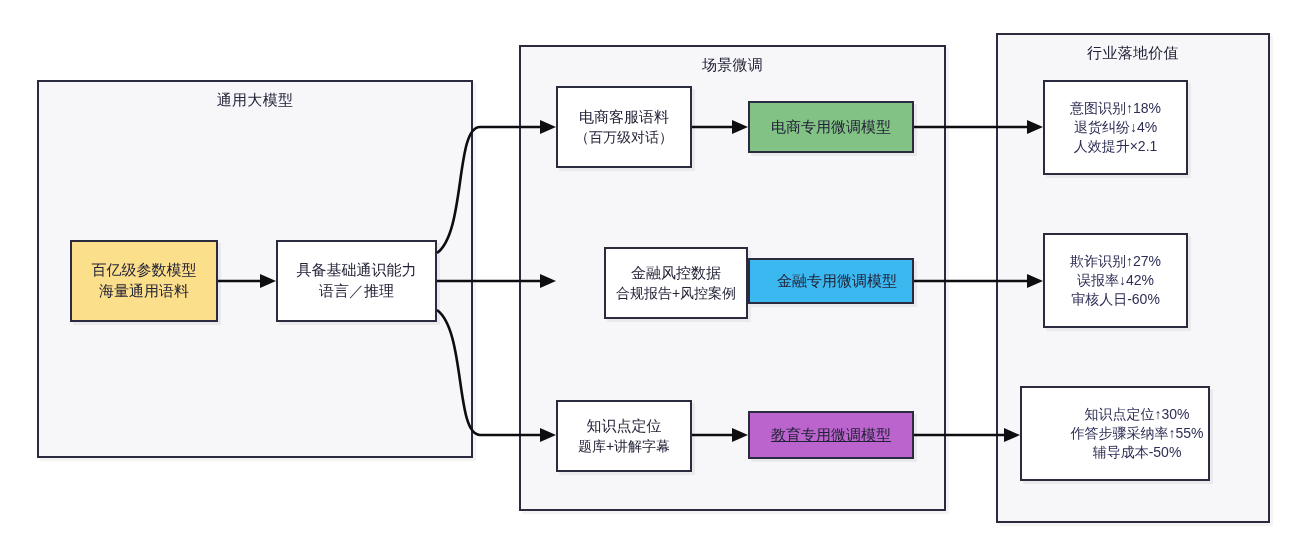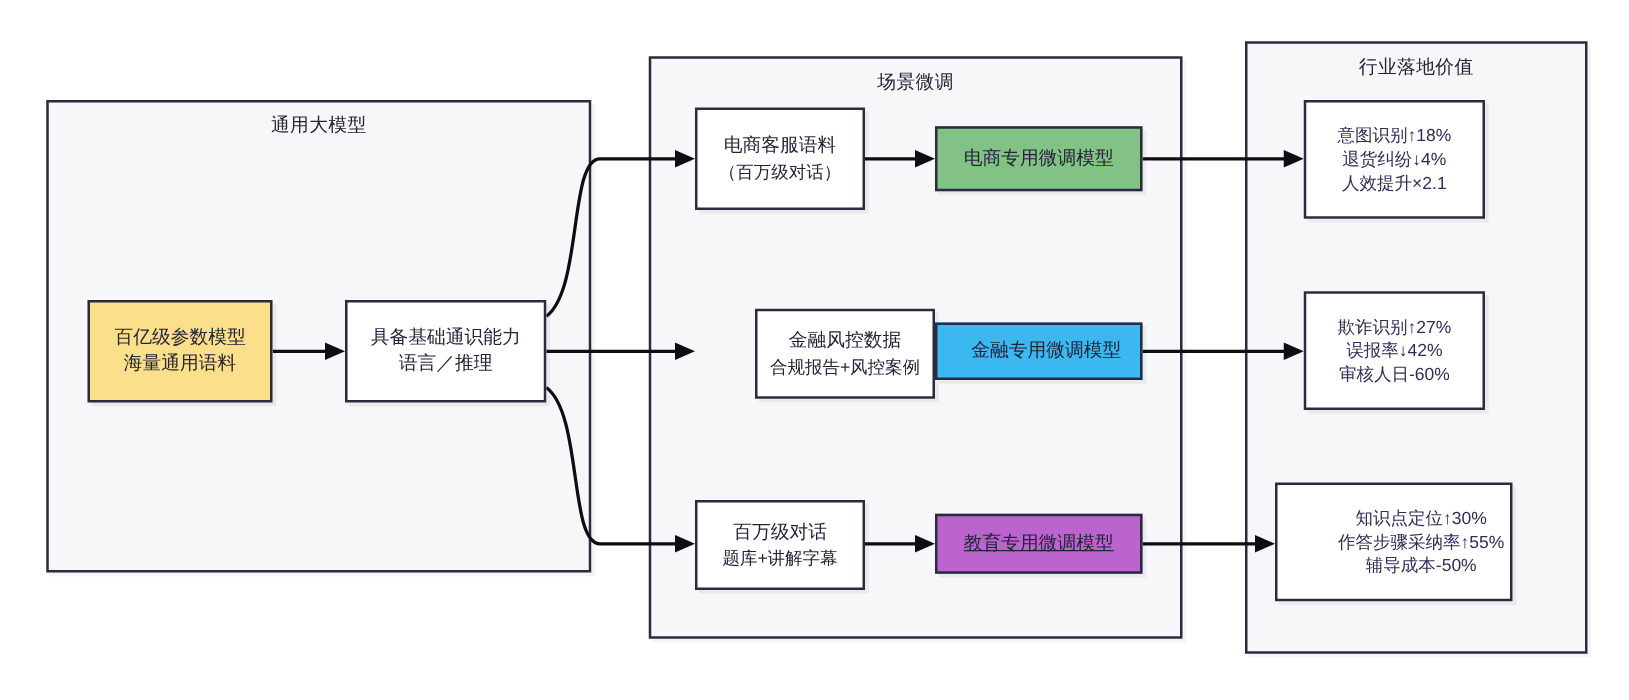--- a/index.html
+++ b/index.html
@@ -153,21 +153,21 @@
     <div class="l1">电商客服语料</div>
     <div class="l2">（百万级对话）</div>
   </div>
 
   <div class="node" style="left:584px; top:247px; width:144px; height:72px;margin-left:20px;">
     <div class="l1">金融风控数据</div>
     <div class="l2">合规报告+风控案例</div>
   </div>
 
   <div class="node" style="left:556px; top:400px; width:136px; height:72px;">
-    <div class="l1">百万级对话</div>
+    <div class="l1">知识点定位</div>
     <div class="l2">题库+讲解字幕</div>
   </div>
 
   <div class="node accent" style="left:748px; top:101px; width:166px; height:52px; background:#82c284;">
     <div class="l1">电商专用微调模型</div>
   </div>
 
   <div class="node accent" style="left:748px; top:258px; width:166px; height:46px; background:#3cb8f0;padding-left:12px;">
     <div class="l1">金融专用微调模型</div>
   </div>

